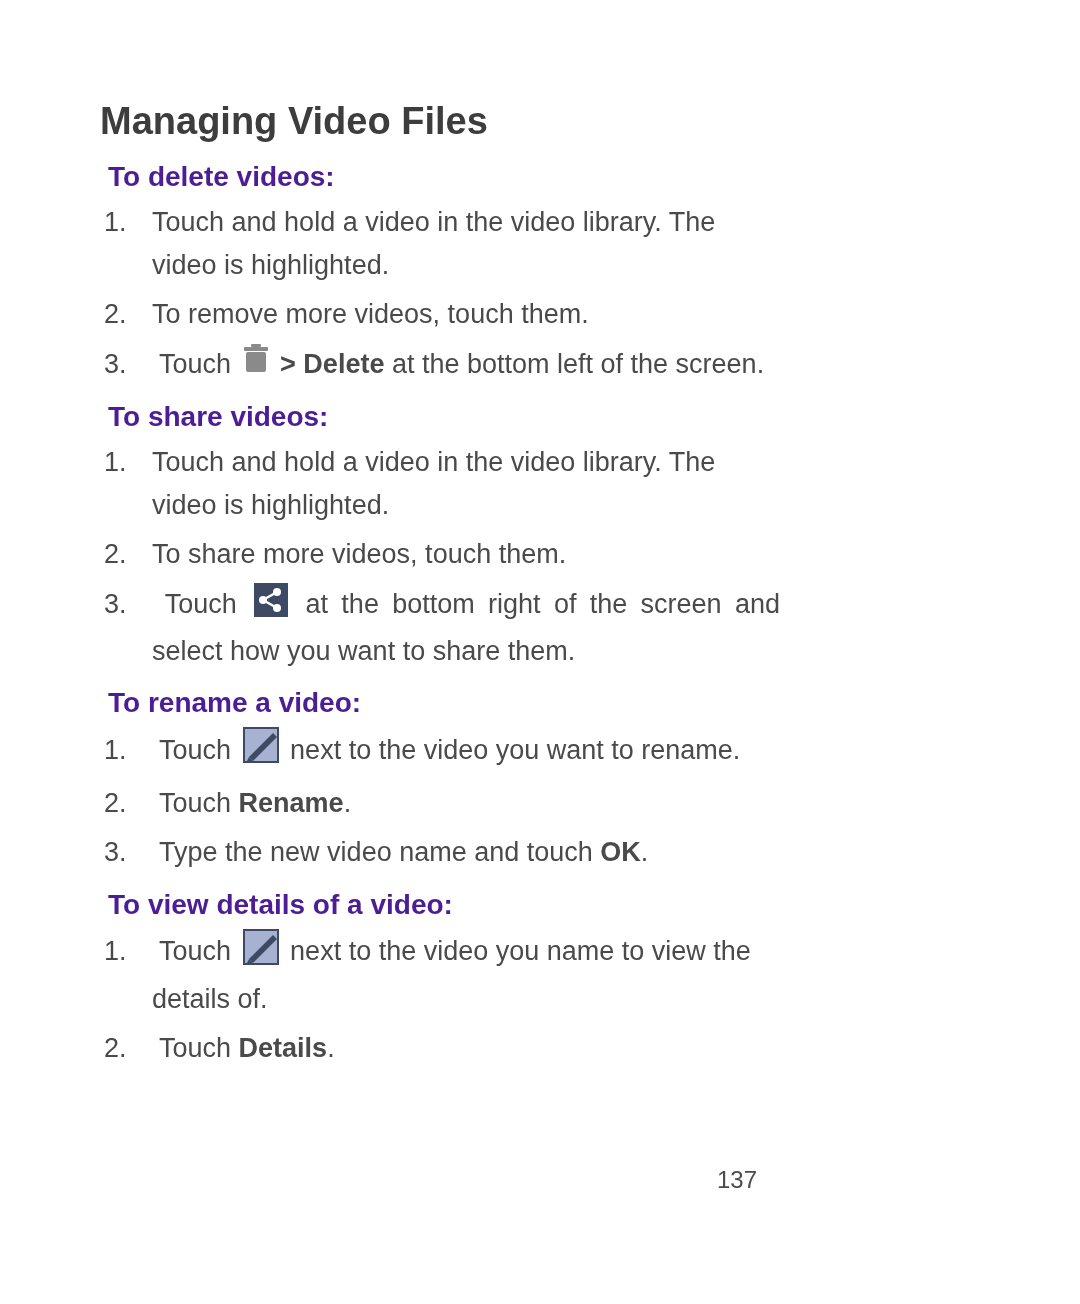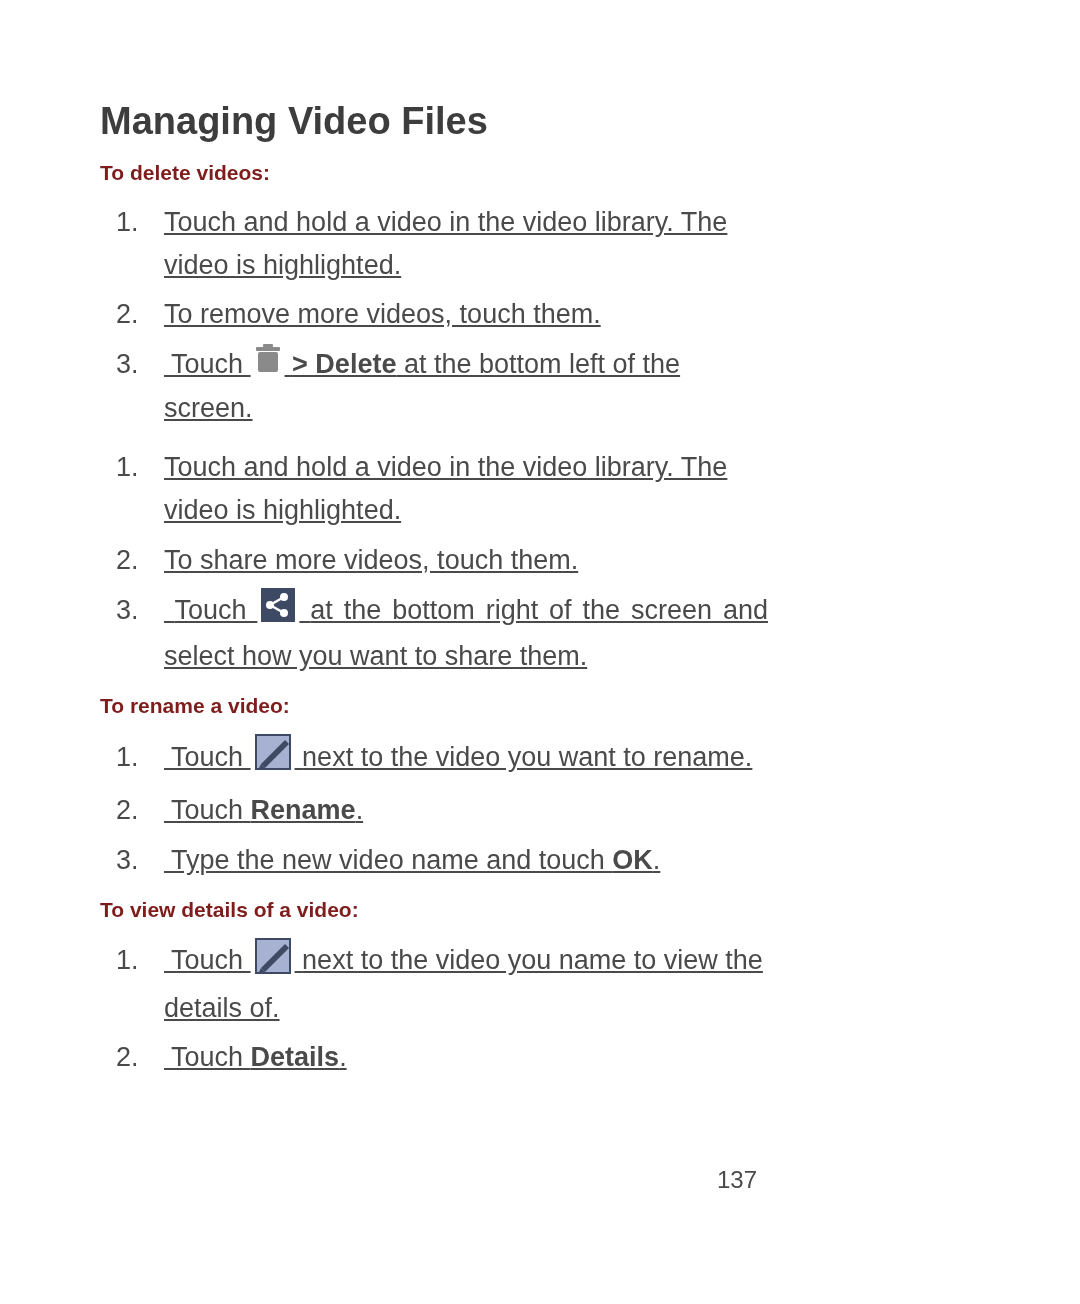--- a/index.html
+++ b/index.html
@@ -18,31 +18,30 @@
     padding: 100px 100px 60px 100px;
     position: relative;
   }
   h1.title {
     font-size: 38px;
     font-weight: bold;
     color: #3d3d3d;
     margin: 0 0 18px 0;
   }
   .subhead {
-    font-size: 21px;
+    font-size: 28px;
     font-weight: bold;
-    color: #7f1d1d;
-    margin: 14px 0 8px 0;
+    color: #4c1d95;
+    margin: 14px 0 8px 8px;
   }
   ol {
     list-style: none;
     counter-reset: item;
     padding: 0;
-    margin: 16px;
-    text-decoration: underline;
+    margin: 4px;
   }
   ol > li {
     counter-increment: item;
     font-size: 27px;
     line-height: 1.6;
     color: #4a4a4a;
     padding-left: 48px;
     text-indent: -48px;
     margin: 6px 0 6px 0;
   }
@@ -90,20 +89,21 @@
             <rect x="1" y="3" width="24" height="4" rx="1" fill="#8a8a8a"></rect>
             <rect x="8" y="0" width="10" height="3" rx="1" fill="#8a8a8a"></rect>
           </svg>
         </span>
         <span class="bold"> &gt; Delete</span>
         <span> at the bottom left of the screen.</span>
       </span>
     </li>
   </ol>
 
+  <div class="subhead">To share videos:</div>
   <ol>
     <li><span class="li-body justify">Touch and hold a video in the video library. The video is high­lighted.</span></li>
     <li><span class="li-body">To share more videos, touch them.</span></li>
     <li class="justify">
       <span class="li-body">
         <span>Touch </span>
         <span class="icon">
           <svg width="34" height="34" viewBox="0 0 34 34">
             <rect x="0" y="0" width="34" height="34" fill="#3e4a63"></rect>
             <circle cx="23" cy="9" r="4" fill="#ffffff"></circle>

